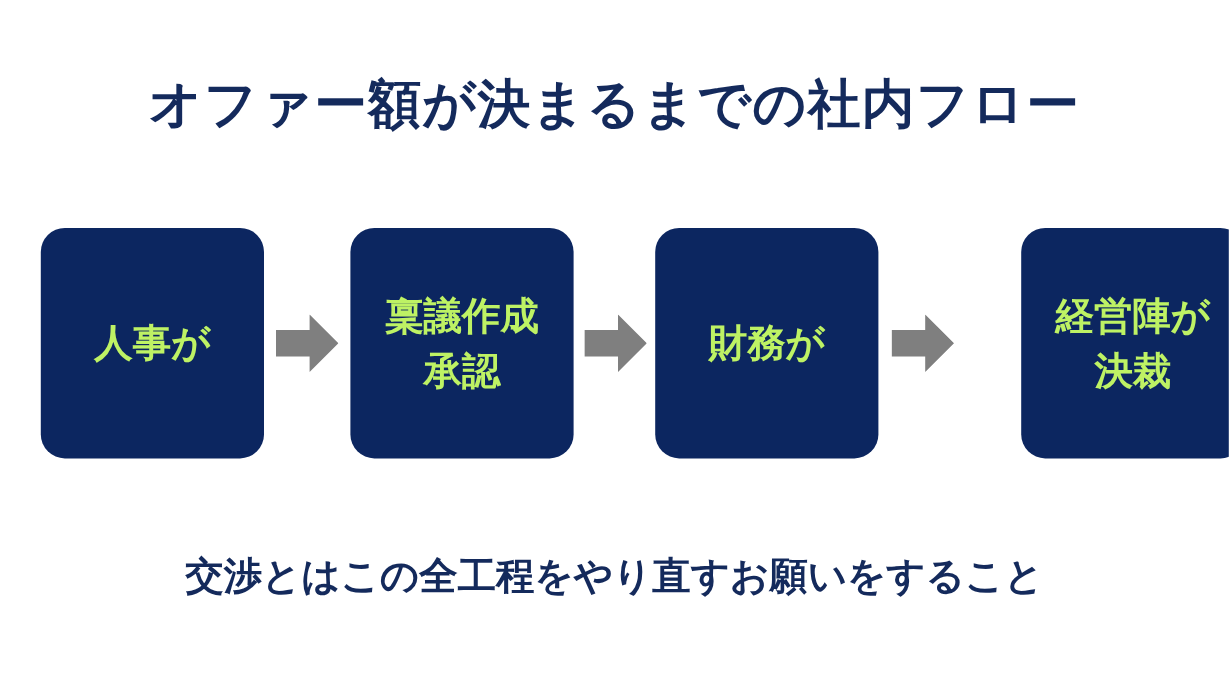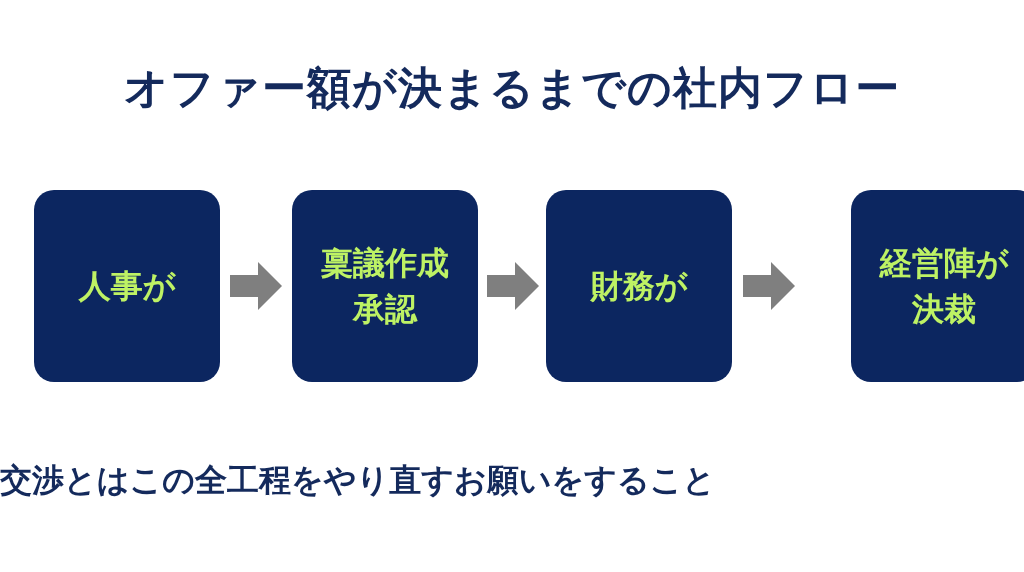--- a/index.html
+++ b/index.html
@@ -14,21 +14,21 @@
   }
   .step {
     position: absolute; top: 190px; width: 186px; height: 192px;
     background: #0c2660; border-radius: 20px;
     display: flex; flex-direction: column; align-items: center; justify-content: center;
     color: #bef264; font-weight: bold; font-size: 32px; line-height: 46px; text-align: center;
   }
   .arrow { position: absolute; top: 262px; width: 52px; height: 48px; }
   .footer {
     position: absolute; left: 0; width: 1024px; top: 455px; height: 50px;
-    color: #142a5c; font-weight: bold; font-size: 32px; line-height: 50px;
+    text-align: center; color: #142a5c; font-weight: bold; font-size: 32px; line-height: 50px;
   }
 </style>
 </head>
 <body>
 
 <div class="title">オファー額が決まるまでの社内フロー</div>
 
 <div class="step" style="left:34px;">
   <span>人事が</span>
 </div>

